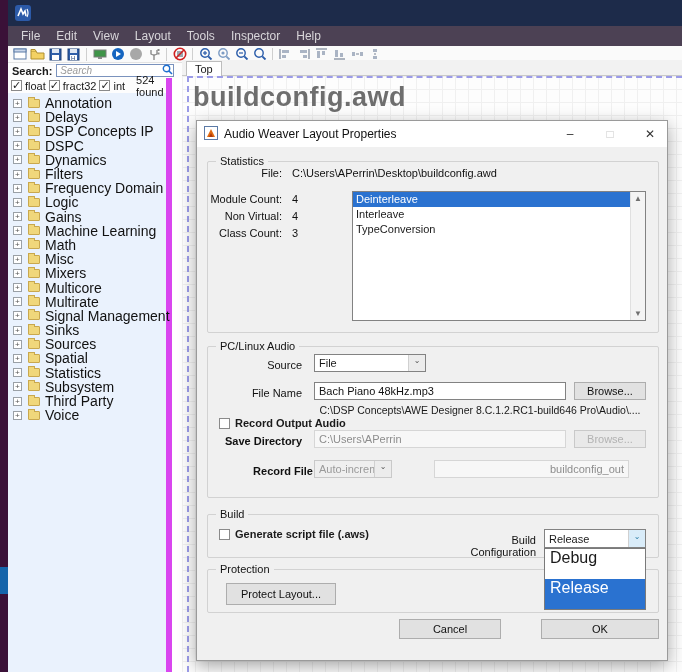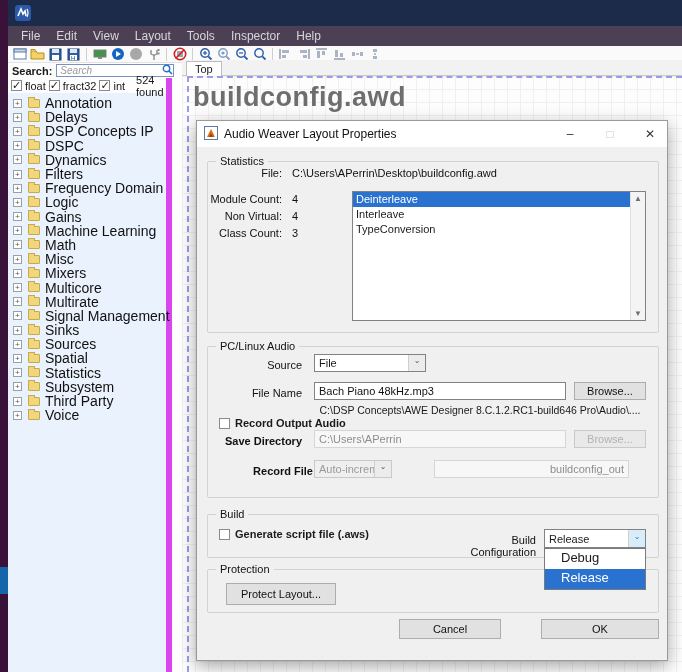--- a/index.html
+++ b/index.html
@@ -78,21 +78,21 @@
   .combo .carr::after{content:"\2304";margin-top:-5px;}
   .combo.disabled{background:#efefef;border-color:#c9c9c9;}
   .combo.disabled .cval{color:#9a9a9a;}
   .combo.focused .carr{background:#d9ecf9;color:#2e7fa8;}
   .btn{position:absolute;background:#e1e1e1;border:1px solid #adadad;box-sizing:border-box;display:flex;align-items:center;justify-content:center;font-size:11px;color:#111;}
   .btn.disabled{color:#b2b2b2;border-color:#c9c9c9;background:#e9e9e9;}
   .dcb{position:absolute;display:flex;align-items:center;gap:5px;font-size:11px;font-weight:bold;}
   .hint{position:absolute;font-size:10.5px;color:#1a1a1a;text-align:center;}
 
   #bc-list{position:absolute;left:347px;top:427px;width:102px;background:#fff;border:1px solid #7a7a7a;box-sizing:border-box;z-index:30;}
-  #bc-list .opt{height:20px;line-height:18px;padding-left:16px;font-size:13px;}
+  #bc-list .opt{height:30px;line-height:18px;padding-left:5px;font-size:16px;}
   #bc-list .opt.sel{background:#2a72d0;color:#fff;}
 </style>
 </head>
 <body>
 
 <div class="abs" id="left-strip"></div>
 <div class="abs" id="left-strip-blue"></div>
 
 <div class="abs" id="titlebar">
   <span class="applogo">

